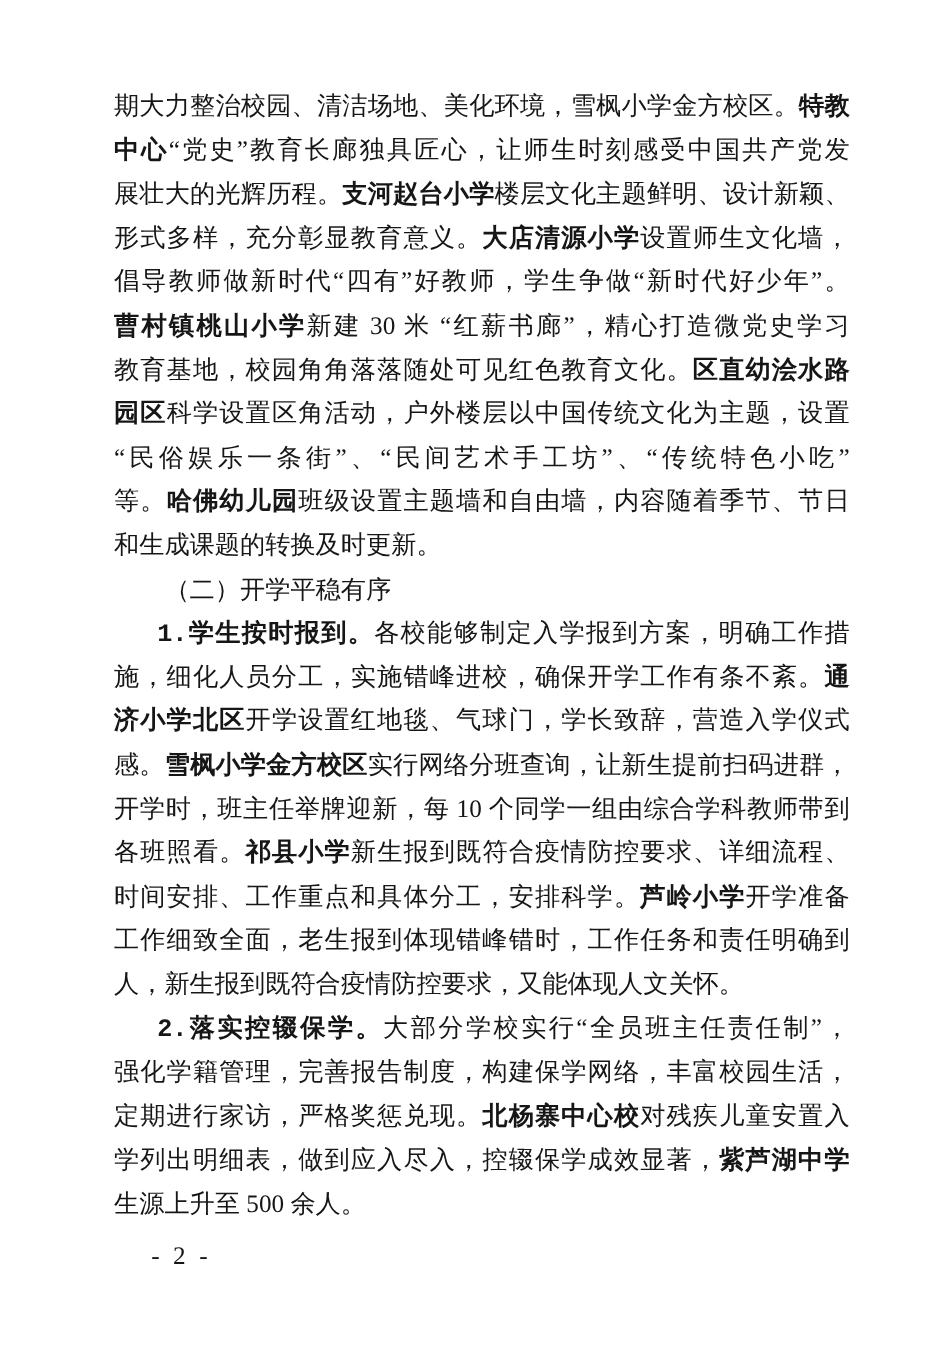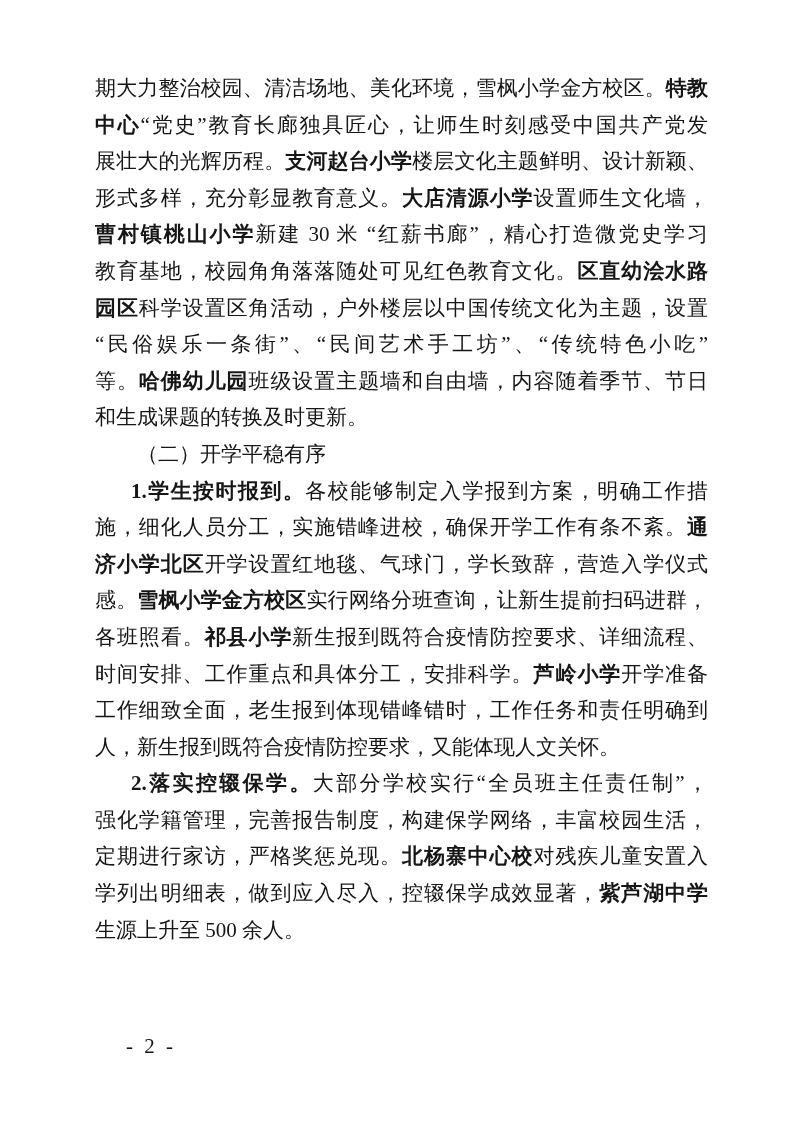--- a/index.html
+++ b/index.html
@@ -29,21 +29,21 @@
     white-space: normal;
     text-align: justify;
     text-align-last: left;
   }
   .line.j {
     text-align-last: justify;
     text-justify: inter-character;
   }
   .line .b {
     font-weight: 700;
-    font-family: Liberation Serif, serif;
+    font-family: Liberation Mono, monospace;
   }
   .indent-1 { text-indent: 42px; }
   .indent-2 { text-indent: 36px; }
   .footer {
     position: absolute;
     left: 126px;
     top: 1034px;
     font-size: 21px;
     letter-spacing: 3px;
     color: #161616;
@@ -51,31 +51,33 @@
 </style>
 </head>
 <body>
 
 <div class="page">
   <div class="content" id="doc-body">
       <div class="line j"><span class="">期大力整治校园、清洁场地、美化环境，雪枫小学金方校区。</span><span class="b">特教</span></div>
       <div class="line j"><span class="b">中心</span><span class="">“党史”教育长廊独具匠心，让师生时刻感受中国共产党发</span></div>
       <div class="line j"><span class="">展壮大的光辉历程。</span><span class="b">支河赵台小学</span><span class="">楼层文化主题鲜明、设计新颖、</span></div>
       <div class="line j"><span class="">形式多样，充分彰显教育意义。</span><span class="b">大店清源小学</span><span class="">设置师生文化墙，</span></div>
+      <div class="line j"><span class="">倡导教师做新时代“四有”好教师，学生争做“新时代好少年”。</span></div>
       <div class="line j"><span class="b">曹村镇桃山小学</span><span class="">新建 30 米 “红薪书廊”，精心打造微党史学习</span></div>
       <div class="line j"><span class="">教育基地，校园角角落落随处可见红色教育文化。</span><span class="b">区直幼浍水路</span></div>
       <div class="line j"><span class="b">园区</span><span class="">科学设置区角活动，户外楼层以中国传统文化为主题，设置</span></div>
       <div class="line j"><span class="">“民俗娱乐一条街”、“民间艺术手工坊”、“传统特色小吃”</span></div>
       <div class="line j"><span class="">等。</span><span class="b">哈佛幼儿园</span><span class="">班级设置主题墙和自由墙，内容随着季节、节日</span></div>
       <div class="line"><span class="">和生成课题的转换及时更新。</span></div>
       <div class="line indent-1"><span class="">（二）开学平稳有序</span></div>
       <div class="line j indent-2"><span class="b">1.学生按时报到。</span><span class="">各校能够制定入学报到方案，明确工作措</span></div>
       <div class="line j"><span class="">施，细化人员分工，实施错峰进校，确保开学工作有条不紊。</span><span class="b">通</span></div>
       <div class="line j"><span class="b">济小学北区</span><span class="">开学设置红地毯、气球门，学长致辞，营造入学仪式</span></div>
       <div class="line j"><span class="">感。</span><span class="b">雪枫小学金方校区</span><span class="">实行网络分班查询，让新生提前扫码进群，</span></div>
+      <div class="line j"><span class="">开学时，班主任举牌迎新，每 10 个同学一组由综合学科教师带到</span></div>
       <div class="line j"><span class="">各班照看。</span><span class="b">祁县小学</span><span class="">新生报到既符合疫情防控要求、详细流程、</span></div>
       <div class="line j"><span class="">时间安排、工作重点和具体分工，安排科学。</span><span class="b">芦岭小学</span><span class="">开学准备</span></div>
       <div class="line j"><span class="">工作细致全面，老生报到体现错峰错时，工作任务和责任明确到</span></div>
       <div class="line"><span class="">人，新生报到既符合疫情防控要求，又能体现人文关怀。</span></div>
       <div class="line j indent-2"><span class="b">2.落实控辍保学。</span><span class="">大部分学校实行“全员班主任责任制”，</span></div>
       <div class="line j"><span class="">强化学籍管理，完善报告制度，构建保学网络，丰富校园生活，</span></div>
       <div class="line j"><span class="">定期进行家访，严格奖惩兑现。</span><span class="b">北杨寨中心校</span><span class="">对残疾儿童安置入</span></div>
       <div class="line j"><span class="">学列出明细表，做到应入尽入，控辍保学成效显著，</span><span class="b">紫芦湖中学</span></div>
       <div class="line"><span class="">生源上升至 500 余人。</span></div>
     </div>

